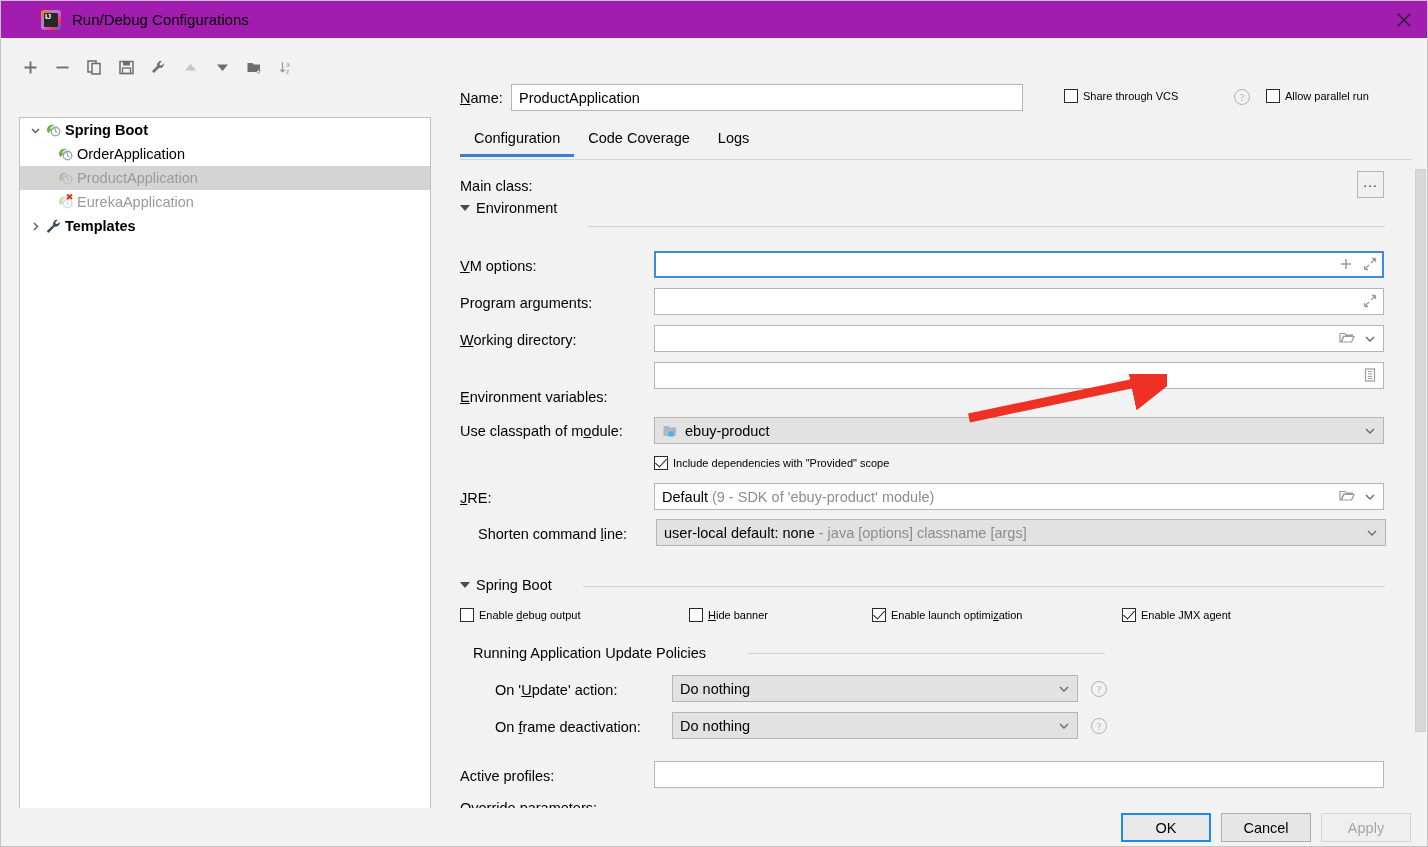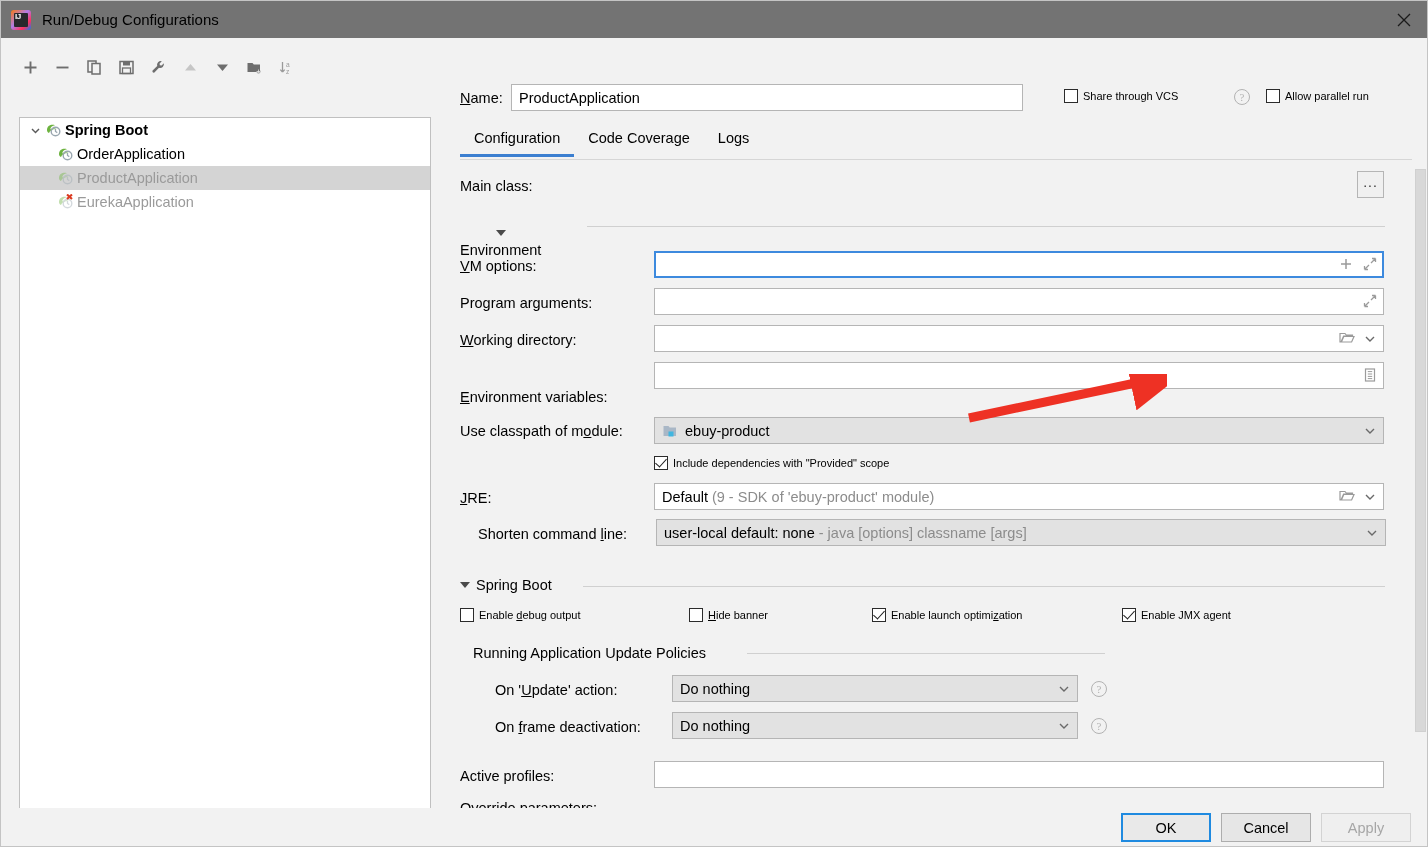--- a/index.html
+++ b/index.html
@@ -16,22 +16,22 @@
     position: relative;
     width: 1428px; height: 847px;
     background: #f2f2f2;
     border: 1px solid #c4c4c4;
   }
 
   
   #titlebar {
     position: absolute; left: 0; top: 0;
     width: 1426px; height: 37px;
-    background: #737373;
-    display: flex; align-items: center;
+    background: #a21caf;
+    display: flex; align-items: center; padding-left: 30px;
   }
   #app-icon { margin-left: 10px; width: 20px; height: 20px; position: relative; }
   #app-icon .ij-sq {
     position: absolute; left: 0; top: 0; width: 20px; height: 20px;
     border-radius: 3px;
     background: linear-gradient(135deg, #f97a12 0%, #b07ce8 45%, #fe315d 75%, #087cfa 100%);
   }
   #app-icon .ij-in {
     position: absolute; left: 3px; top: 3px; width: 14px; height: 14px;
     background: #27282c; border-radius: 1px;
@@ -374,20 +374,33 @@
               <path d="M3 8 C3 4 7 2 11 3.2 C8.5 3.6 6.6 5 6.2 7.4 C8 6 10.6 5.8 12.6 7 C9.4 6.6 6 8.2 5 11 C3.6 10.4 3 9.4 3 8 Z" fill="#6db33f"></path>
               <circle cx="11.5" cy="9.5" r="4.3" fill="none" stroke="#9aa7b0" stroke-width="1.4"></circle>
               <path d="M11.5 7 V9.5 L13.3 10.6" stroke="#9aa7b0" stroke-width="1.3" fill="none"></path>
             </g>
             <path d="M11 0.5 L16 5 M16 0.5 L11 5" stroke="#db3b21" stroke-width="2.1" fill="none"></path>
           </svg>
         </div>
         <span class="tree-label-dim">EurekaApplication</span>
       </div>
 
+      <div class="tree-row">
+        <div class="tw">
+          <svg width="11" height="11" viewBox="0 0 11 11">
+              <path d="M4 2 L7.6 5.5 L4 9" stroke="#5a5a5a" stroke-width="1.4" fill="none"></path>
+            </svg>
+        </div>
+        <div class="tree-ico">
+          <svg width="20" height="16" viewBox="0 0 20 16">
+            <path d="M14 2 a4 4 0 0 0 -4.8 5 L3.4 12.4 a1.35 1.35 0 0 0 1.9 1.9 L10.7 8.5 a4 4 0 0 0 5-4.8 L13.4 6 L11.6 5.8 L11.4 4 Z" fill="#3c4a56"></path>
+          </svg>
+        </div>
+        <span class="tree-label-bold">Templates</span>
+      </div>
     </div>
   </div>
 
   <div id="help-btn-bl">?</div>
 
   <div id="right-panel">
 
     <div id="name-label"><u>N</u>ame:</div>
     <input id="name-input" class="" value="ProductApplication" style="">
 
@@ -411,21 +424,21 @@
 
     <div id="vscroll">
       <div id="vthumb"></div>
     </div>
 
     <div id="form">
 
       <div class="lbl" style="left:13px; top:14px;">Main class:</div>
       <div class="btn-ellipsis" style="left:910px; top:7px;">...</div>
 
-      <div class="sep-title" style="left:13px; top:66px;flex-direction:column;">
+      <div class="sep-title" style="left:13px; top:36px;">
         <span class="tri"></span>
         <span>Environment</span>
       </div>
       <div class="sep-line" style="left:140px; top:62px; width:798px;"></div>
 
       <div class="lbl" style="left:13px; top:94px;"><u>V</u>M options:</div>
       <input class="fld focus" style="left: 207px; top: 87px; width: 730px;" value="">
       <div class="field-icon" style="left:892px; top:93px;">
         <svg width="14" height="14" viewBox="0 0 14 14">
             <path d="M7 2 V12 M2 7 H12" stroke="#9b9b9b" stroke-width="1.5" fill="none"></path>

